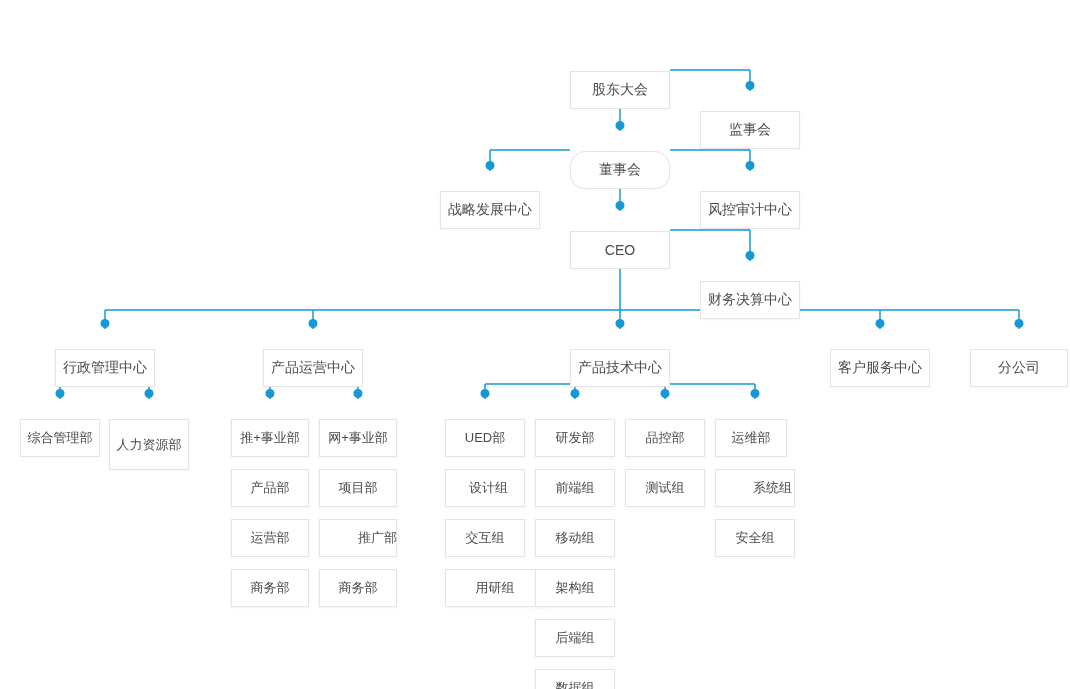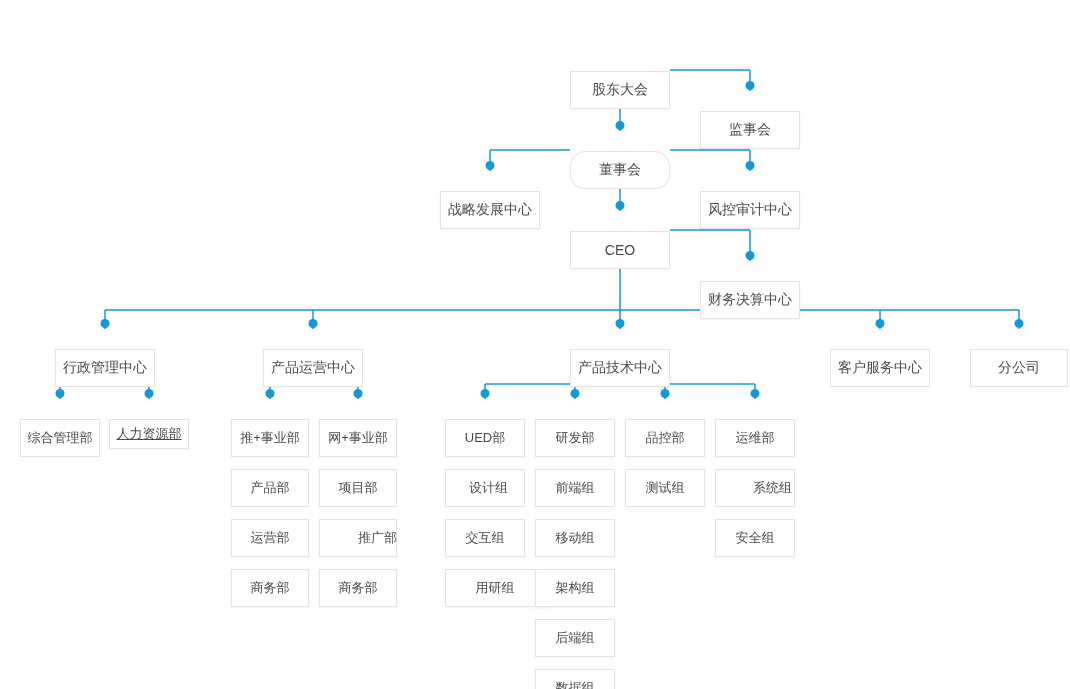--- a/index.html
+++ b/index.html
@@ -125,27 +125,27 @@
       <div class="node lg" style="left: 440px; top: 171px; width: 100px; height: 38px;">战略发展中心</div>
       <div class="node lg" style="left: 700px; top: 171px; width: 100px; height: 38px;">风控审计中心</div>
       <div class="node lg" style="left: 570px; top: 211px; width: 100px; height: 38px;">CEO</div>
       <div class="node lg" style="left: 700px; top: 261px; width: 100px; height: 38px;">财务决算中心</div>
       <div class="node lg" style="left: 55px; top: 329px; width: 100px; height: 38px;">行政管理中心</div>
       <div class="node lg" style="left: 263px; top: 329px; width: 100px; height: 38px;">产品运营中心</div>
       <div class="node lg" style="left: 570px; top: 329px; width: 100px; height: 38px;">产品技术中心</div>
       <div class="node lg" style="left: 830px; top: 329px; width: 100px; height: 38px;">客户服务中心</div>
       <div class="node lg" style="left: 970px; top: 329px; width: 98px; height: 38px;">分公司</div>
       <div class="node sm" style="left: 20px; top: 399px; width: 80px; height: 38px;">综合管理部</div>
-      <div class="node sm" style="left: 109px; top: 399px; width: 80px; height: 30px; text-decoration: underline;">人力资源部</div>
+      <div class="node sm" style="left: 109px; top: 399px; width: 80px; height: 51px;">人力资源部</div>
       <div class="node sm" style="left: 231px; top: 399px; width: 78px; height: 38px;">推+事业部</div>
       <div class="node sm" style="left: 319px; top: 399px; width: 78px; height: 38px;">网+事业部</div>
       <div class="node sm" style="left: 445px; top: 399px; width: 80px; height: 38px;">UED部</div>
       <div class="node sm" style="left: 535px; top: 399px; width: 80px; height: 38px;">研发部</div>
       <div class="node sm" style="left: 625px; top: 399px; width: 80px; height: 38px;">品控部</div>
-      <div class="node sm" style="left: 715px; top: 399px; width: 80px; height: 38px;">运维部</div>
+      <div class="node sm" style="left: 715px; top: 399px; width: 72px; height: 38px;">运维部</div>
       <div class="node sm" style="left: 231px; top: 449px; width: 78px; height: 38px;">产品部</div>
       <div class="node sm" style="left: 319px; top: 449px; width: 78px; height: 38px;">项目部</div>
       <div class="node sm" style="left: 445px; top: 449px; width: 80px; height: 38px; padding-left: 7px;">设计组</div>
       <div class="node sm" style="left: 535px; top: 449px; width: 80px; height: 38px;">前端组</div>
       <div class="node sm" style="left: 625px; top: 449px; width: 80px; height: 38px;">测试组</div>
       <div class="node sm" style="left: 715px; top: 449px; width: 80px; height: 38px; padding-left: 35px;">系统组</div>
       <div class="node sm" style="left: 231px; top: 499px; width: 78px; height: 38px;">运营部</div>
       <div class="node sm" style="left: 319px; top: 499px; width: 78px; height: 38px; padding-left: 39px;">推广部</div>
       <div class="node sm" style="left: 445px; top: 499px; width: 80px; height: 38px;">交互组</div>
       <div class="node sm" style="left: 535px; top: 499px; width: 80px; height: 38px;">移动组</div>

